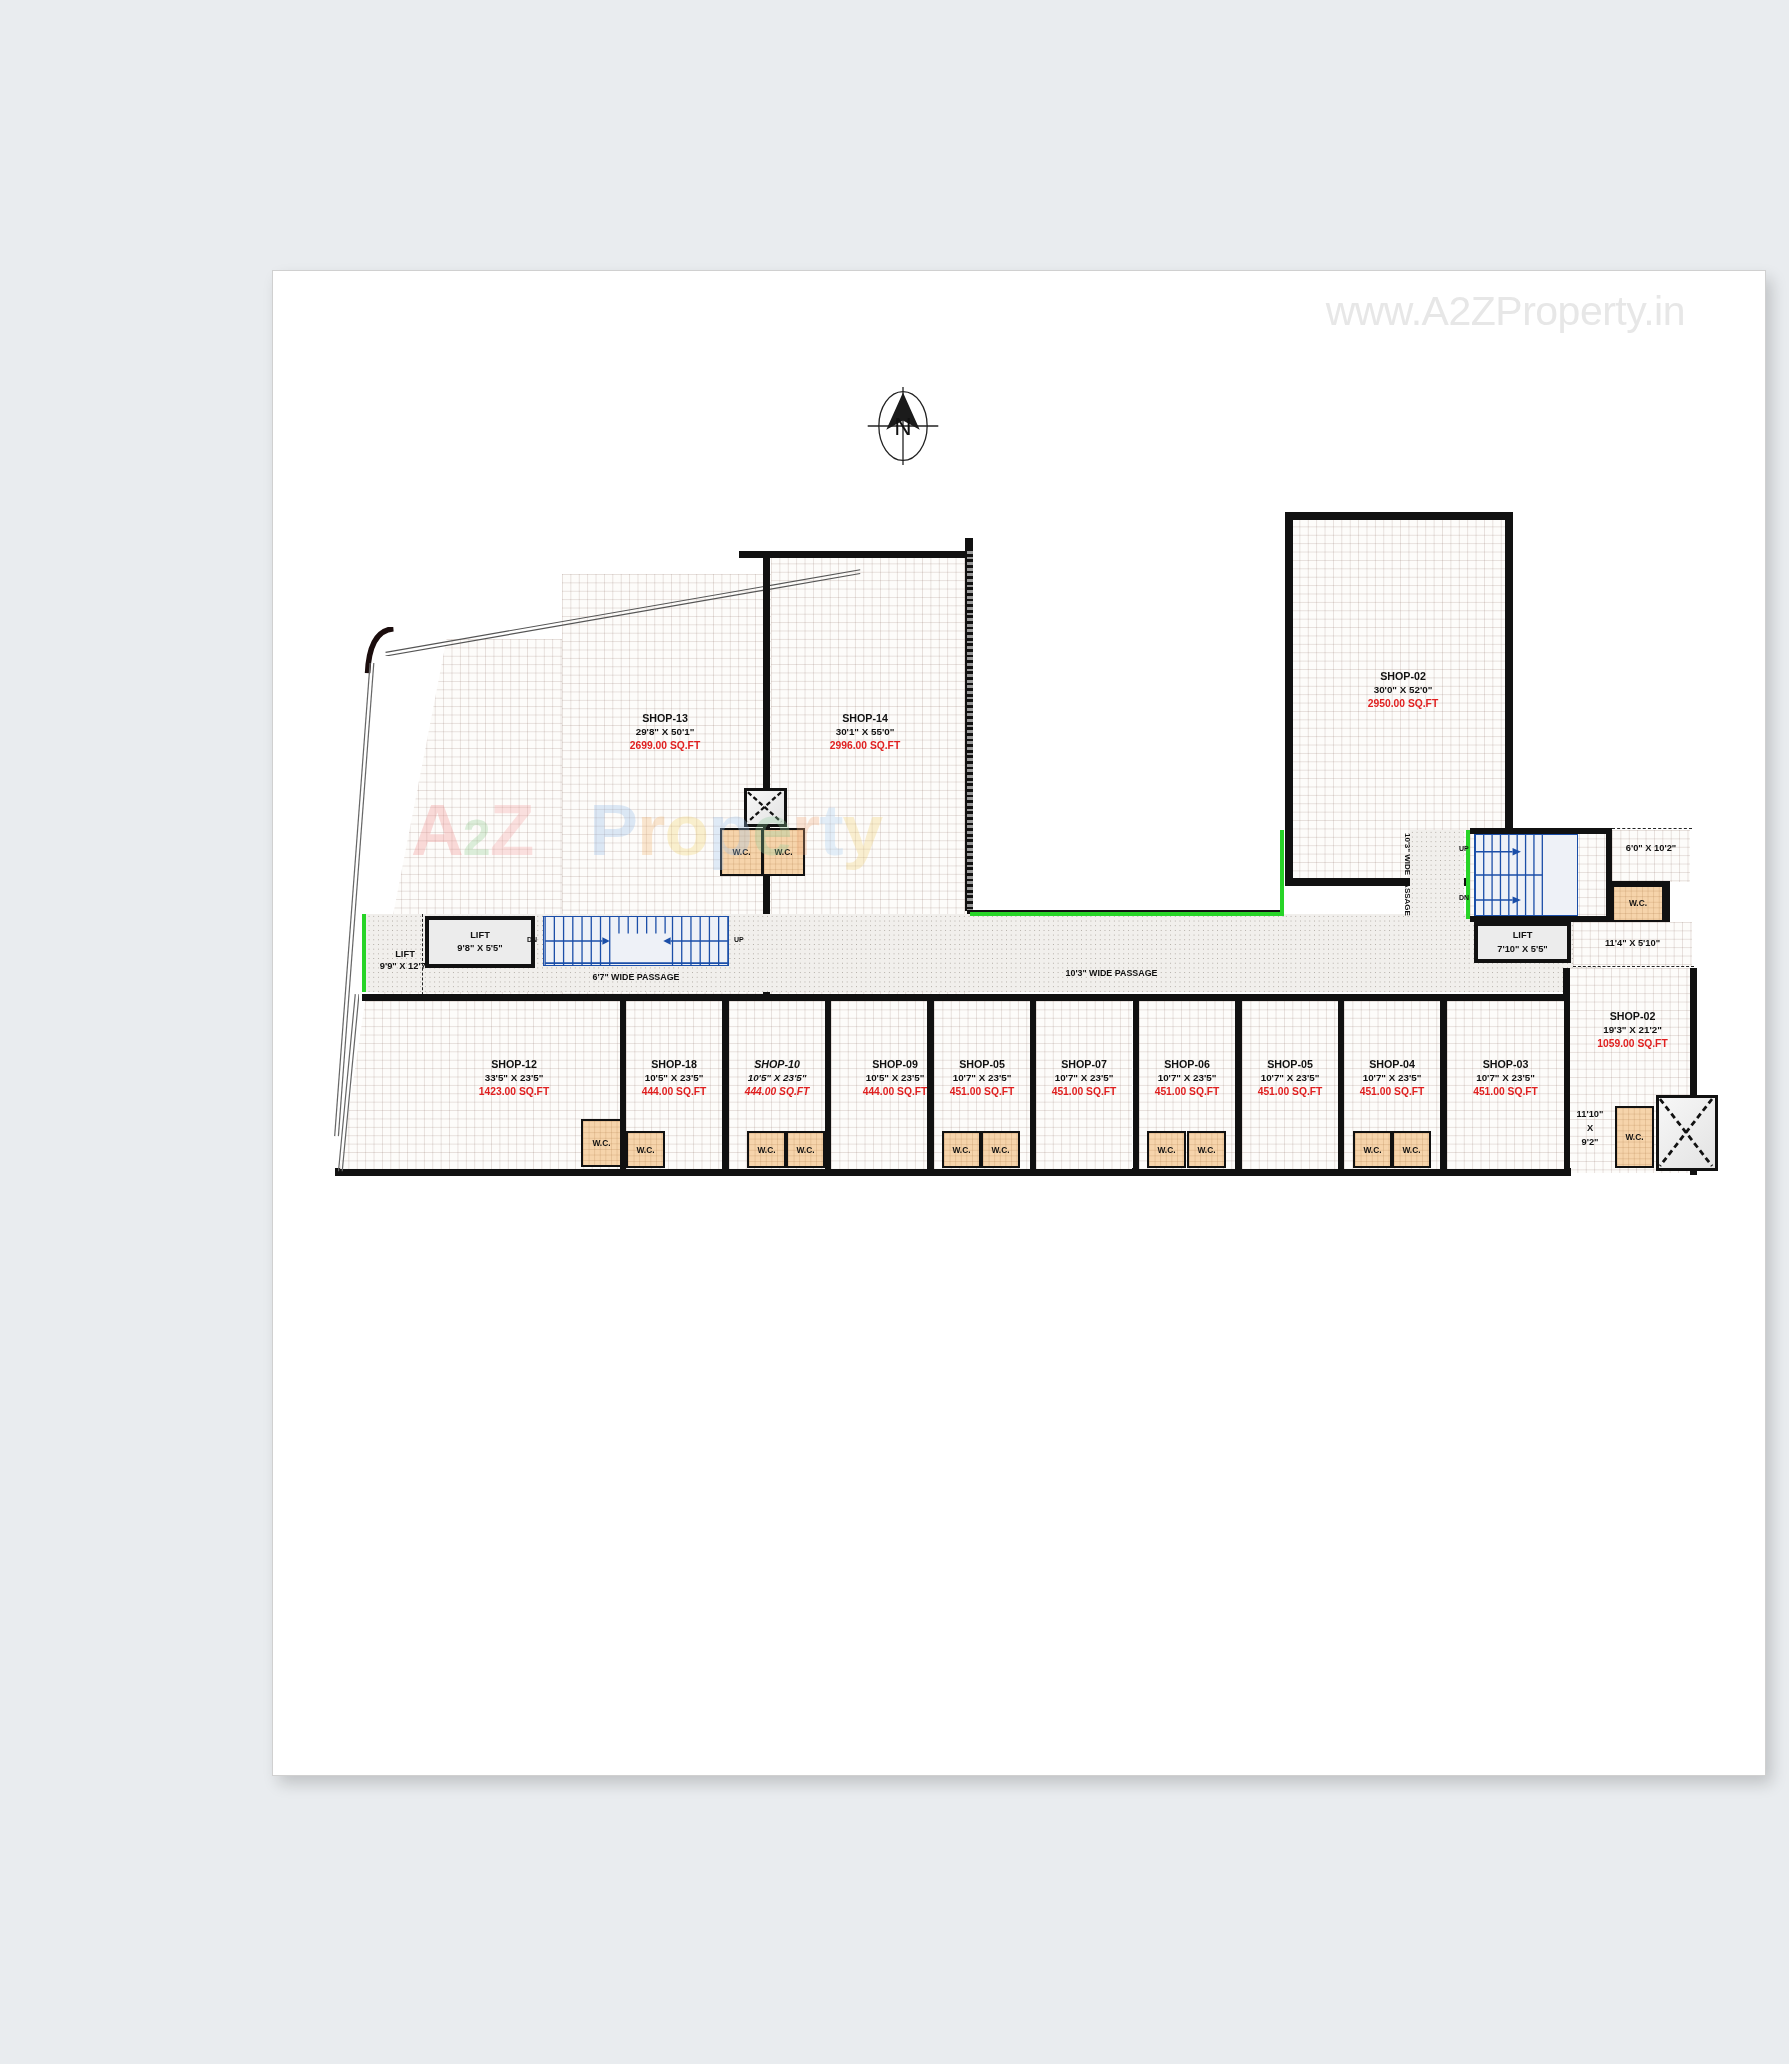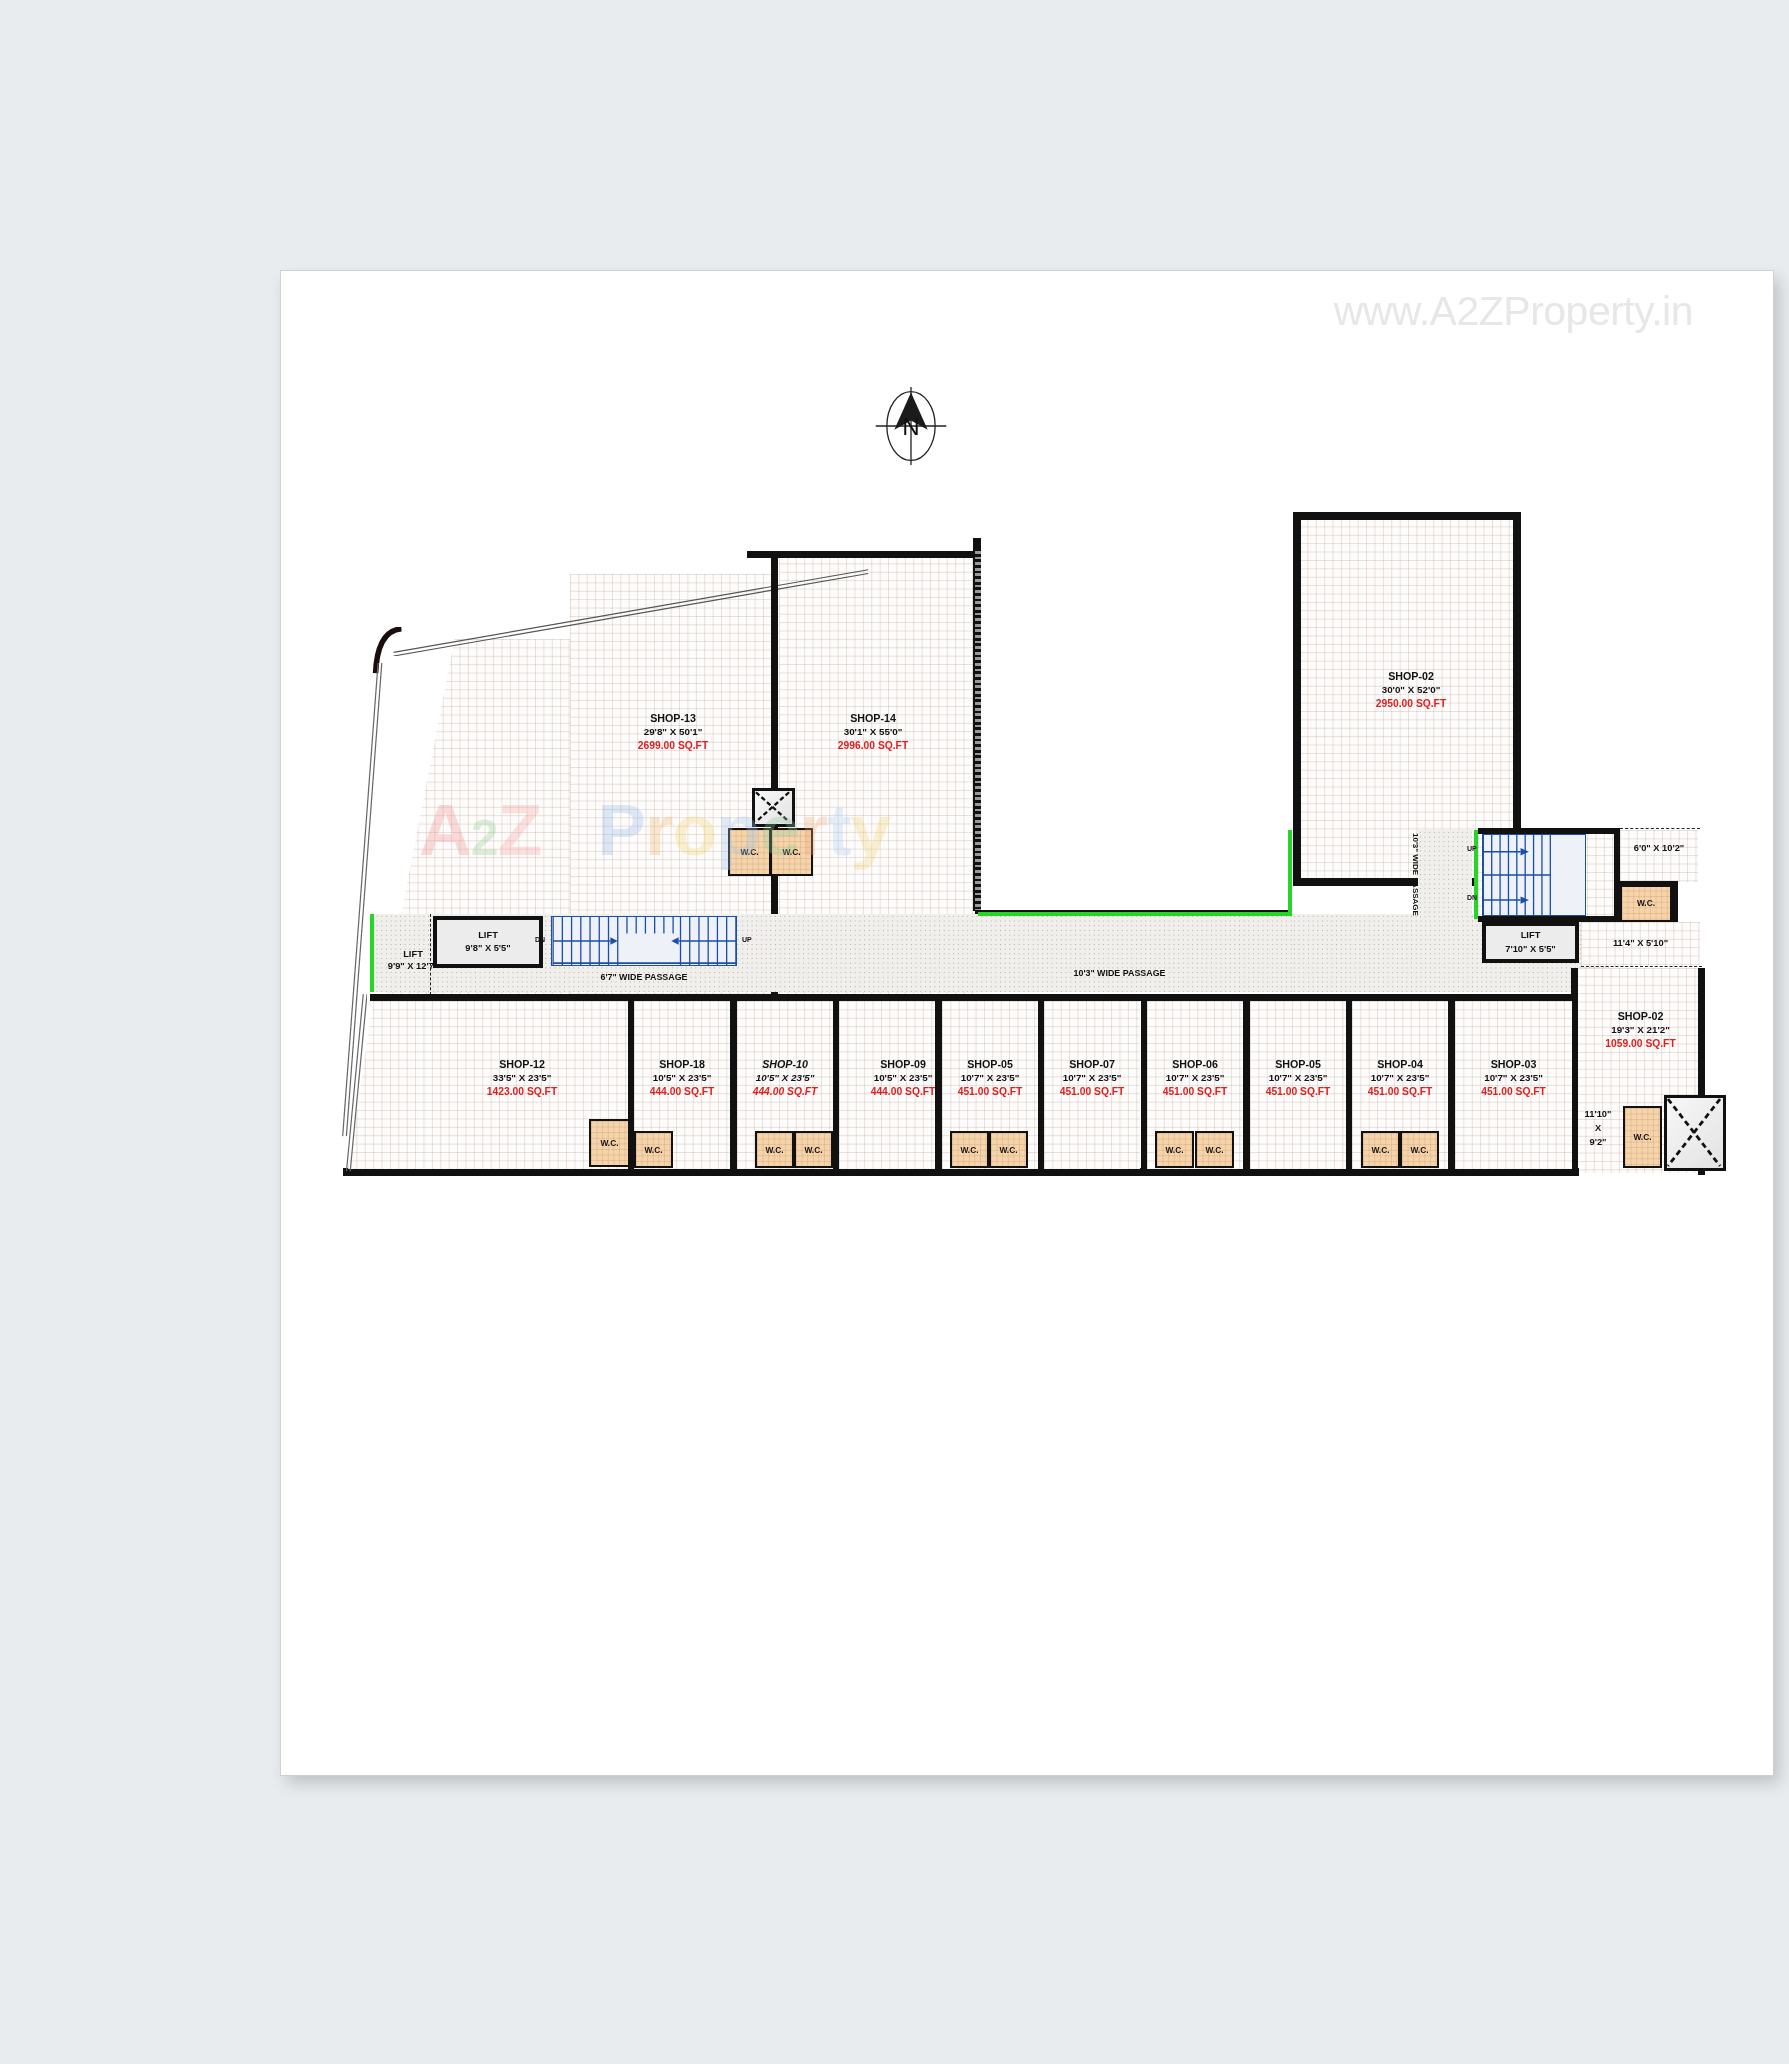--- a/index.html
+++ b/index.html
@@ -10,21 +10,21 @@
   }
   #page {
     position: relative;
     width: 1790px; height: 2065px;
     background: #e9ecef;
     overflow: hidden;
   }
   
   #sheet {
     position: absolute;
-    left: 280px; top: 270px;
+    left: 272px; top: 270px;
     width: 1494px; height: 1506px;
     background: #ffffff;
     box-shadow: 5.6px 7.5px 15px rgba(0,0,0,0.18);
     border: 0.9px solid #d0d0d0;
     overflow: hidden;
   }
   
   #title-bar {
     position: absolute;
     left: 0px; top: 129px;

